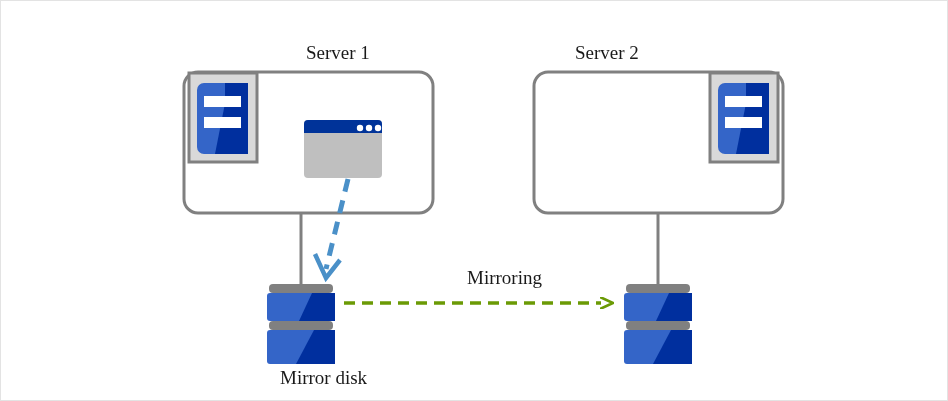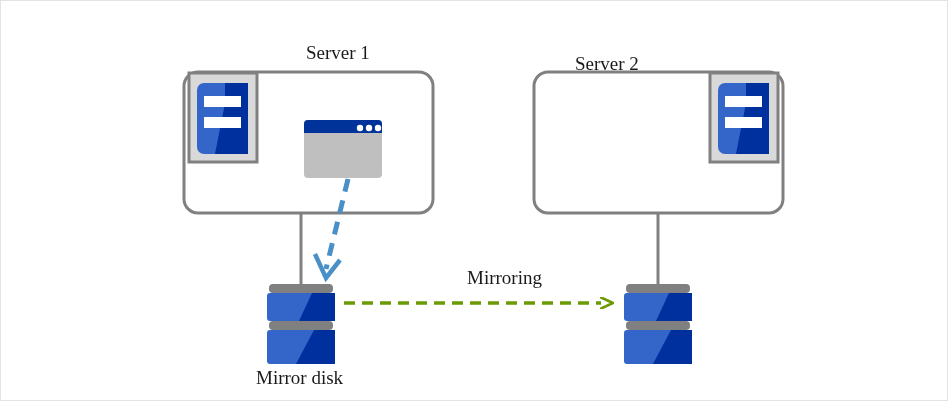--- a/index.html
+++ b/index.html
@@ -36,30 +36,31 @@
     font-size: 19px;
   }
   .label-app {
     font-size: 18px;
   }
   .label-mirroring {
     font-size: 19px;
   }
   .label-mirrordisk {
     font-size: 19px;
+    margin-left: 24px;
   }
 </style>
 </head>
 <body>
 
 <div id="canvas">
 
   <div class="label label-server" style="left:305px; top:41px;">Server 1</div>
 
-  <div class="label label-server" style="left:574px; top:52px;">Server 2</div>
+  <div class="label label-server" style="left:574px; top:41px;">Server 2</div>
 
   <div class="label label-app" style="left:283px; top:93px;">Application  A</div>
 
   <div class="label label-mirroring" style="left:432px; top:266px;margin-left:34px;">Mirroring</div>
 
   <div class="label label-mirrordisk" style="left:255px; top:366px;">Mirror disk</div>
 
   <svg class="svg-layer" viewBox="0 0 948 401" xmlns="http://www.w3.org/2000/svg">
 
     <defs>

